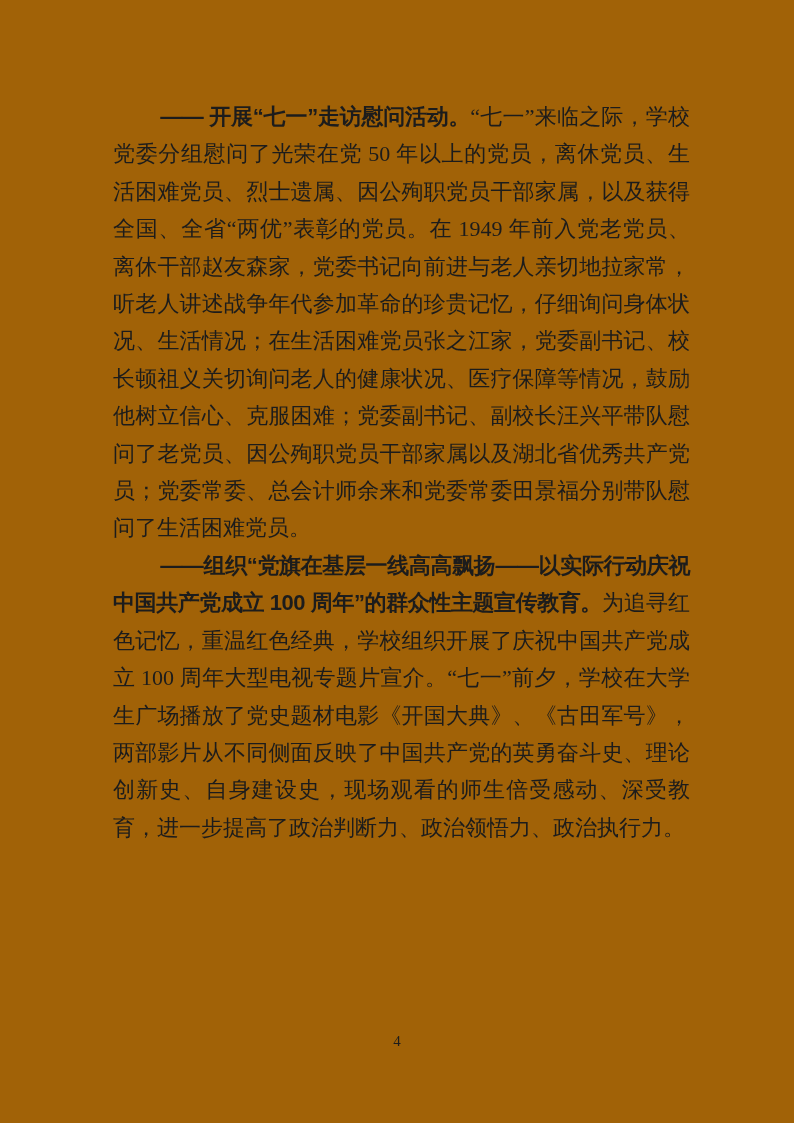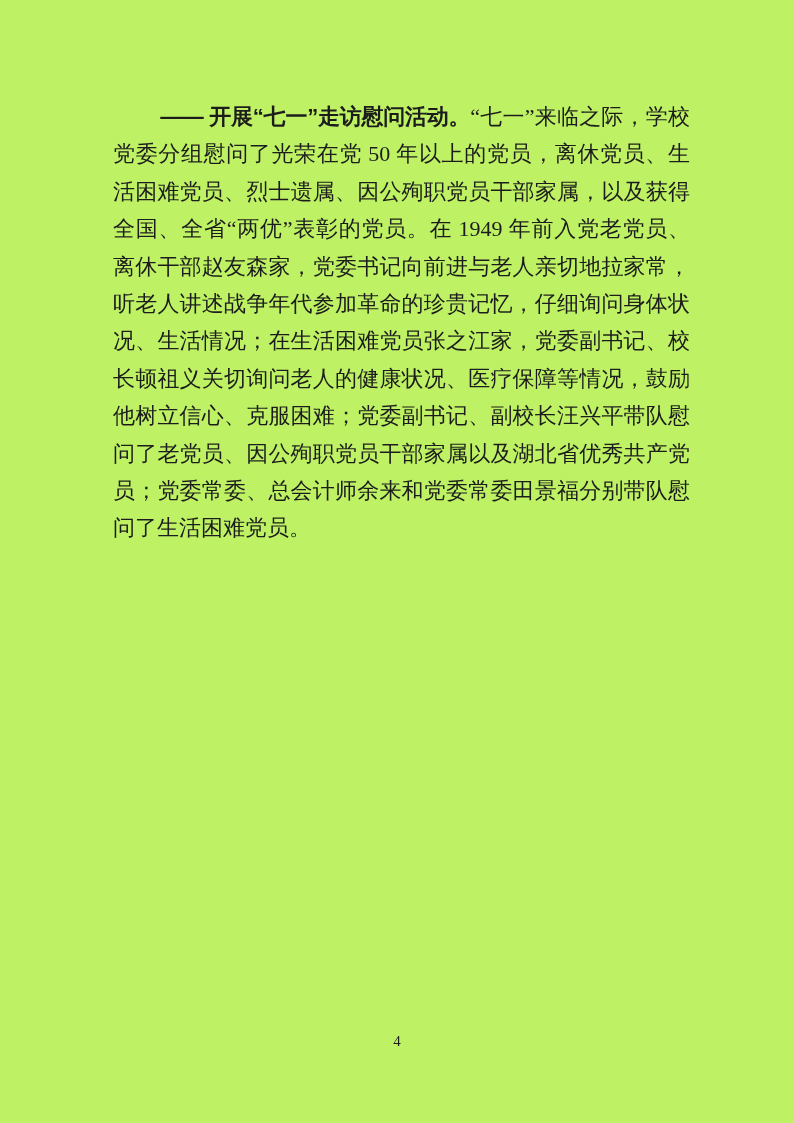--- a/index.html
+++ b/index.html
@@ -5,21 +5,21 @@
   html, body {
     margin: 0;
     padding: 0;
     background: #888;
   }
   .page {
     position: relative;
     width: 794px;
     height: 1123px;
     margin: 0 auto;
-    background: #bef264;
+    background: #a16207;
     overflow: hidden;
   }
   .content {
     position: absolute;
     left: 113px;
     top: 98px;
     width: 577px;
   }
   .para {
     margin: 0;
@@ -53,15 +53,16 @@
     line-height: 20px;
     color: #1c1c1c;
   }
 </style>
 </head>
 <body>
 
 <div class="page">
   <div class="content">
       <p class="para"><span class="run bold-run">—— 开展“七一”走访慰问活动。</span><span class="run">“七一”来临之际，学校党委分组慰问了光荣在党 50 年以上的党员，离休党员、生活困难党员、烈士遗属、因公殉职党员干部家属，以及获得全国、全省“两优”表彰的党员。在 1949 年前入党老党员、离休干部赵友森家，党委书记向前进与老人亲切地拉家常，听老人讲述战争年代参加革命的珍贵记忆，仔细询问身体状况、生活情况；在生活困难党员张之江家，党委副书记、校长顿祖义关切询问老人的健康状况、医疗保障等情况，鼓励他树立信心、克服困难；党委副书记、副校长汪兴平带队慰问了老党员、因公殉职党员干部家属以及湖北省优秀共产党员；党委常委、总会计师余来和党委常委田景福分别带队慰问了生活困难党员。</span></p>
+      <p class="para"><span class="run bold-run">——组织“党旗在基层一线高高飘扬——以实际行动庆祝中国共产党成立 100 周年”的群众性主题宣传教育。</span><span class="run">为追寻红色记忆，重温红色经典，学校组织开展了庆祝中国共产党成立 100 周年大型电视专题片宣介。“七一”前夕，学校在大学生广场播放了党史题材电影《开国大典》、《古田军号》，两部影片从不同侧面反映了中国共产党的英勇奋斗史、理论创新史、自身建设史，现场观看的师生倍受感动、深受教育，进一步提高了政治判断力、政治领悟力、政治执行力。</span></p>
     </div>
   <div class="page-number">4</div>
 </div>
 
 </body></html>

